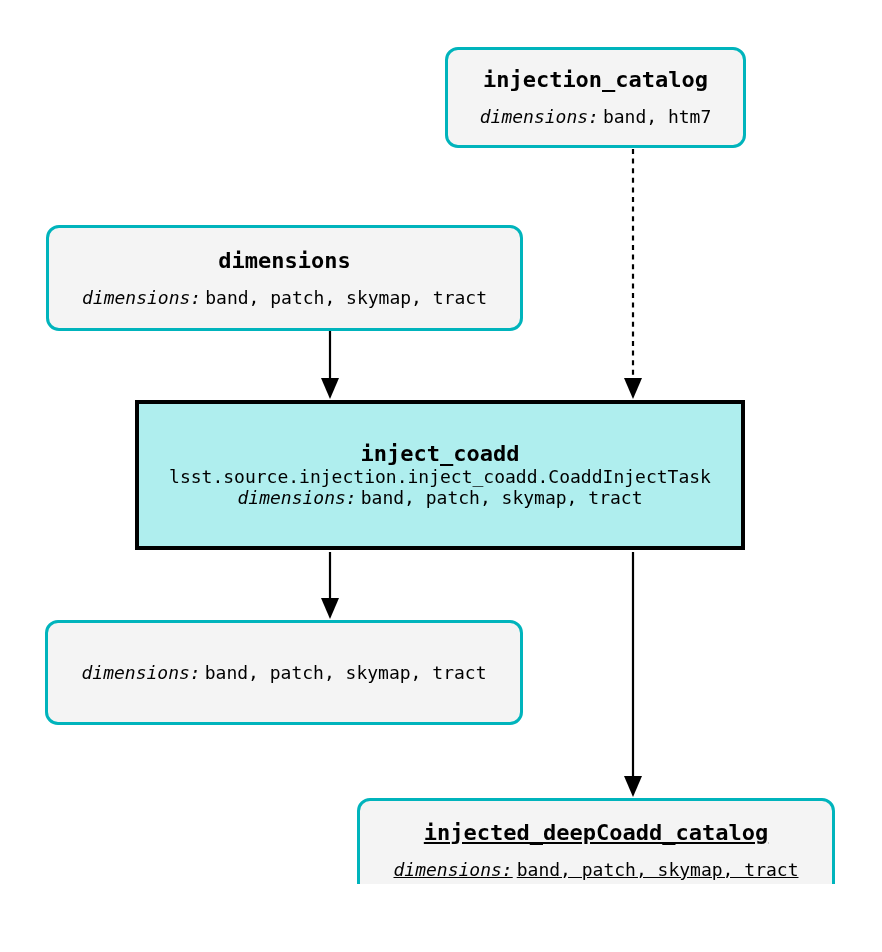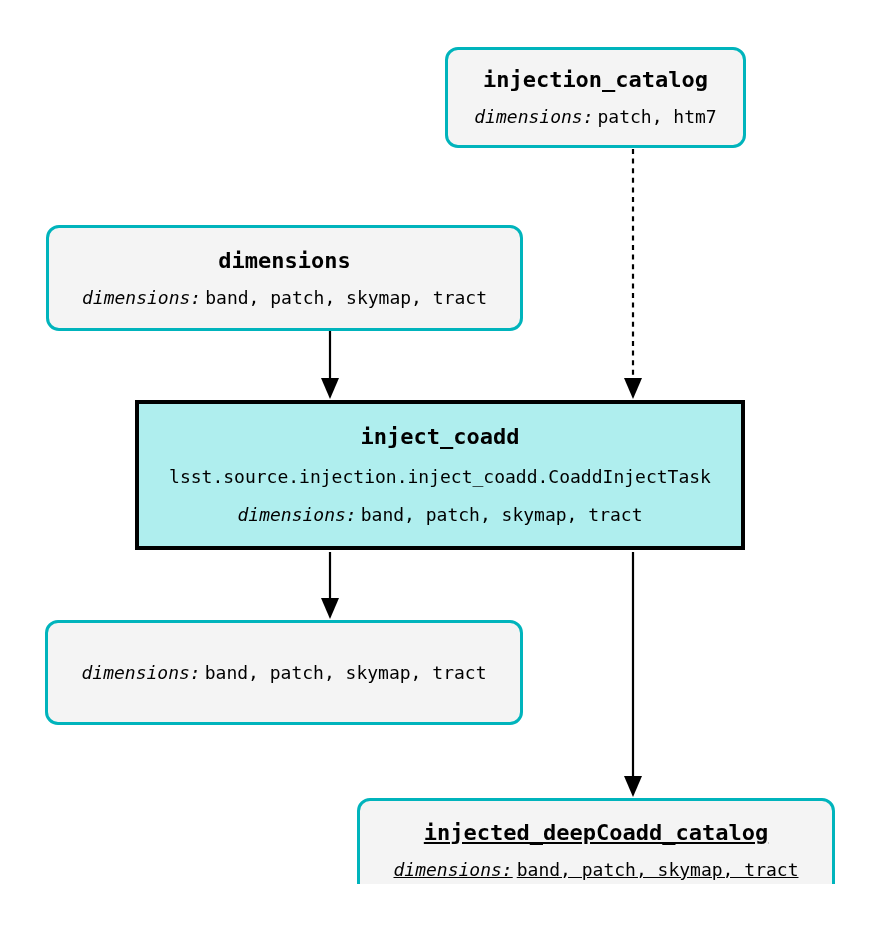--- a/index.html
+++ b/index.html
@@ -48,21 +48,21 @@
   .node.dataset {
     background: var(--dataset-fill, #f4f4f4);
     border: 3.5px solid var(--dataset-border, #00b4bc);
     border-radius: 13px;
     gap: 17px;
   }
   .node.task {
     background: var(--task-fill, #afeeee);
     border: 4px solid var(--task-border, #000000);
     border-radius: 0;
-    gap: 20px;
+    gap: 3px;
   }
   .node-title {
     font-size: 22px;
     font-weight: bold;
     line-height: 1;
     white-space: nowrap;
   }
   .task-class {
     font-size: 18px;
     line-height: 1;
@@ -102,21 +102,21 @@
 
     <g>
       <line class="edge-line" x1="633" y1="552" x2="633" y2="777"></line>
       <polygon class="arrowhead" points="624,776 642,776 633,797"></polygon>
     </g>
   </svg>
 
   <div class="node dataset" style="left:445px; top:47px; width:301px; height:101px;">
     <div class="node-title">injection_catalog</div>
     <div class="node-dims">
-      <span class="dims-label">dimensions:</span><span class="dims-values">patch, htm7</span>
+      <span class="dims-label">dimensions:</span><span class="dims-values">band, htm7</span>
     </div>
   </div>
 
   <div class="node dataset" style="left:46px; top:225px; width:477px; height:106px;">
     <div class="node-title">dimensions</div>
     <div class="node-dims">
       <span class="dims-label">dimensions:</span><span class="dims-values">band, patch, skymap, tract</span>
     </div>
   </div>
 

